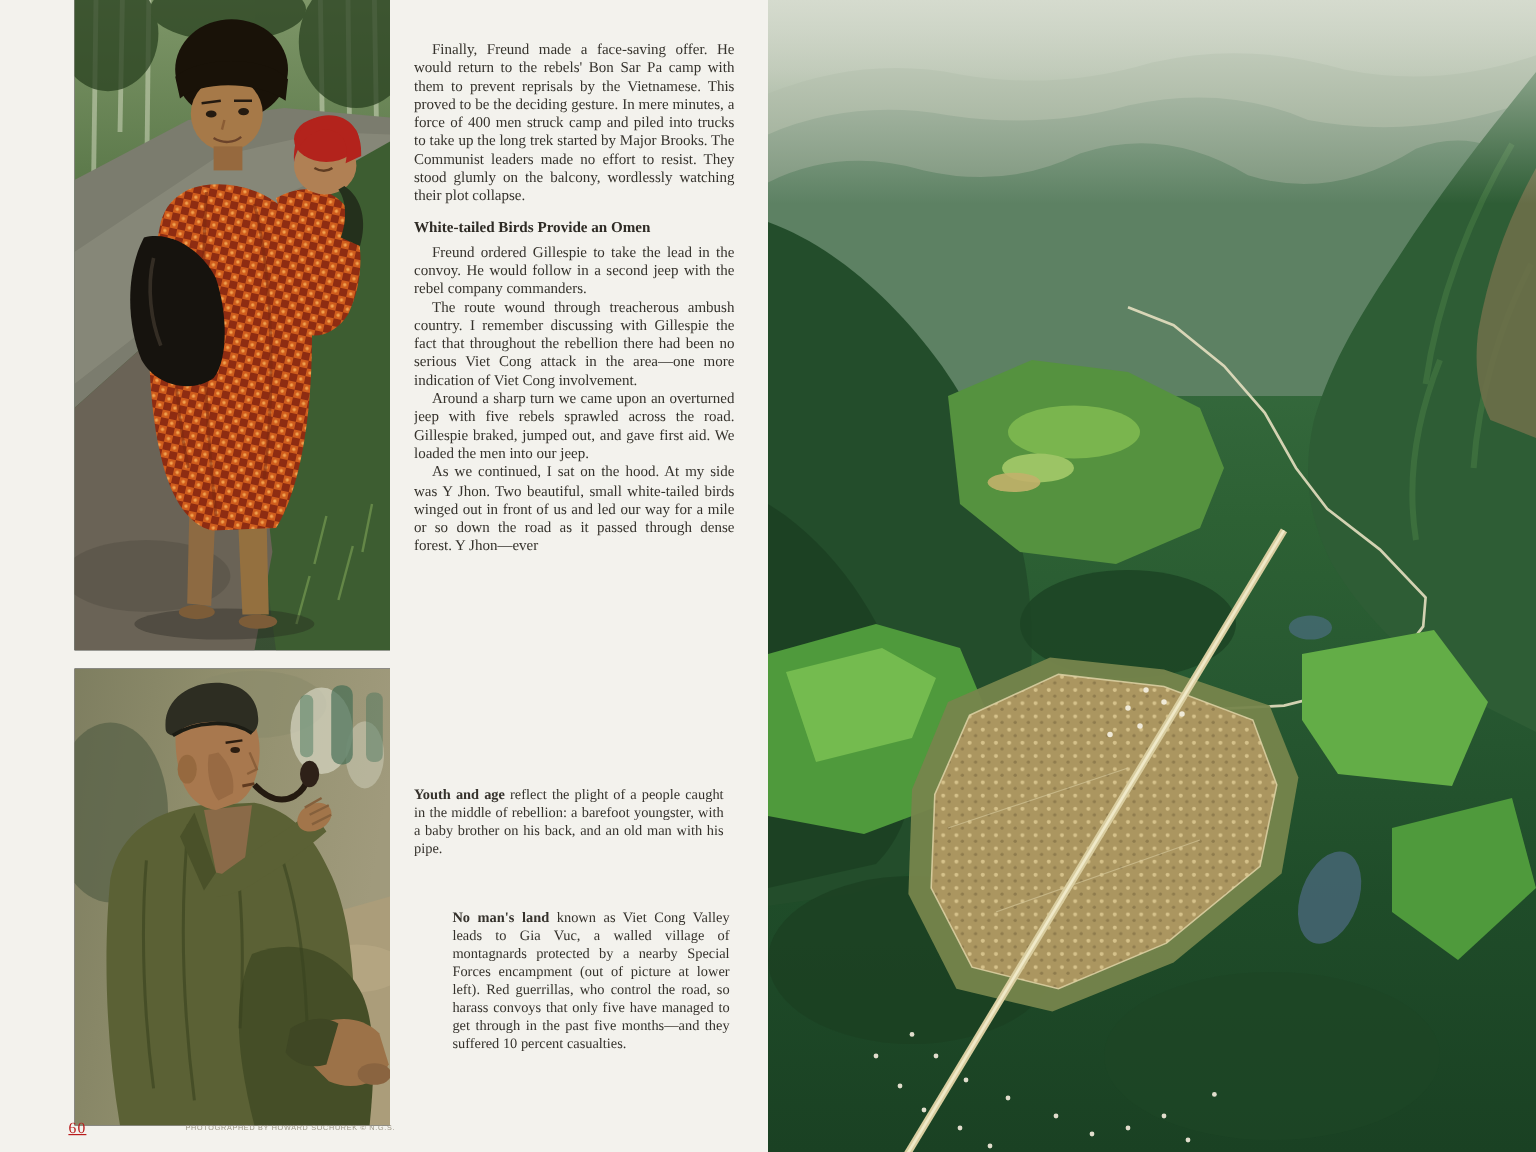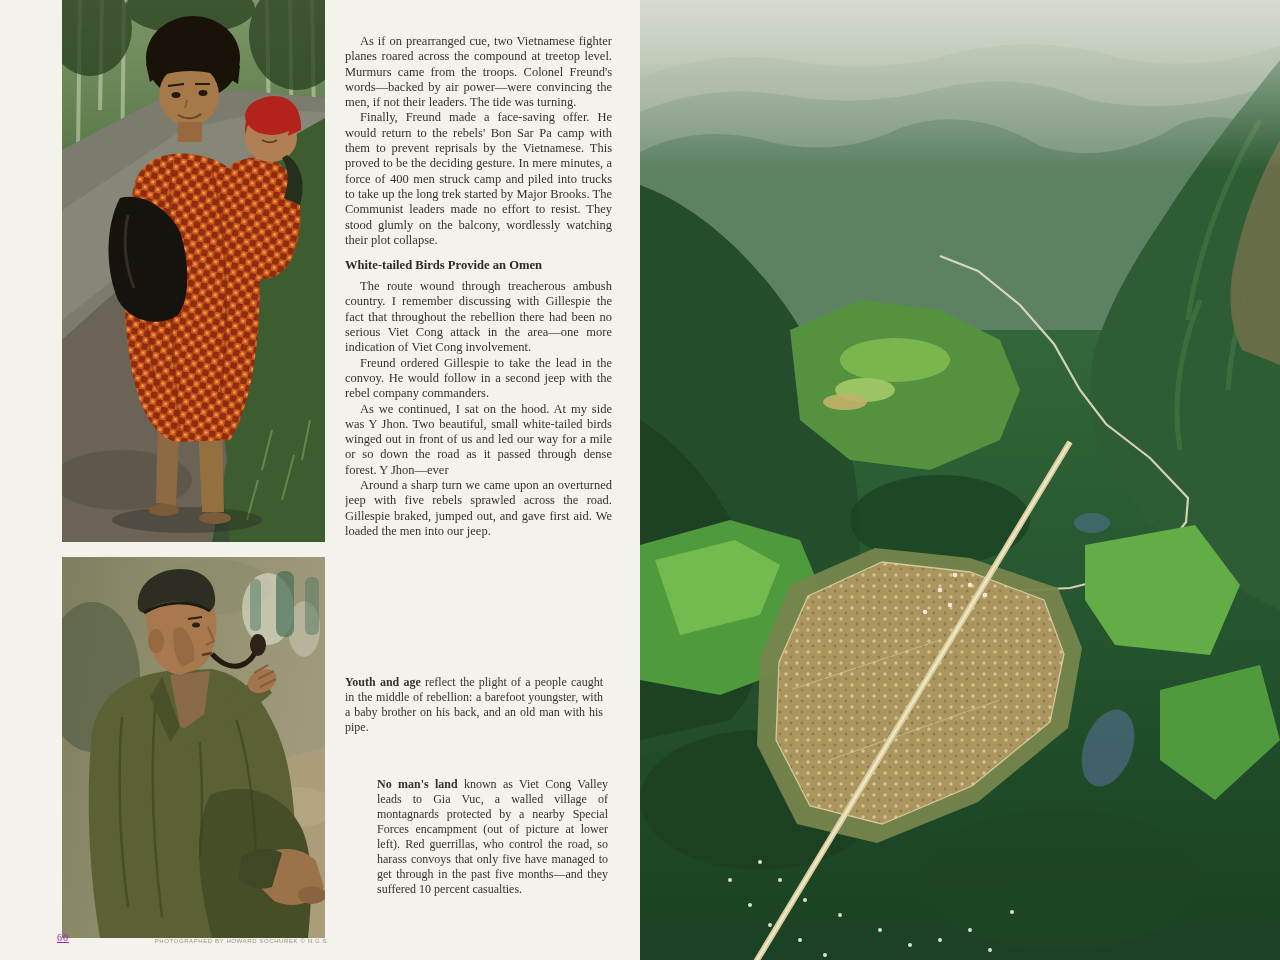--- a/index.html
+++ b/index.html
@@ -31,31 +31,31 @@
     color:#35322c;
   }
   .text-col h3{
     margin:10px 0 7px 0;
     font-size:12.6px;line-height:14px;
     text-align:left;font-weight:bold;color:#2e2b25;
   }
   .caption{
     position:absolute;
     font-size:12px;line-height:15px;
-    text-align:justify;color:#35322c;margin-top:20px;
+    text-align:justify;color:#35322c;
   }
   .caption p{margin:0;}
   .caption .lead{font-weight:bold;}
   .caption-1{left:345px;top:655px;width:258px;}
   .caption-2{left:377px;top:757px;width:231px;}
   .caption-2 .cap-p2{text-indent:13px;}
 
   .page-number{
     position:absolute;left:57px;top:932px;
-    font-size:10px;color:#a21caf;letter-spacing:1px;text-decoration:underline;
+    font-size:13px;color:#b91c1c;letter-spacing:1px;text-decoration:underline;
   }
   .credit{
     position:absolute;left:152px;top:938px;width:180px;
     font-family:"Liberation Sans", sans-serif;
     font-size:6px;letter-spacing:0.6px;
     color:#9a9484;text-align:center;white-space:nowrap;
     text-transform:uppercase;
   }
 </style>
 </head>
@@ -179,27 +179,26 @@
       <path d="M146,70 L152,84 L144,88" stroke="#8a5f3a" stroke-width="2" fill="none"></path>
       <path d="M140,98 L150,96" stroke="#5f3a20" stroke-width="2.5"></path>
       <ellipse cx="200" cy="124" rx="15" ry="11" fill="#a2754a" transform="rotate(-28 200 124)"></ellipse>
       <path d="M192,116 L206,108 M196,122 L212,114 M198,130 L214,122" stroke="#85603c" stroke-width="2"></path>
       <path d="M150,97 C162,110 174,112 184,106 C190,102 193,97 194,92" stroke="#241a10" stroke-width="5" fill="none"></path>
       <ellipse cx="196" cy="88" rx="8" ry="11" fill="#2e2118"></ellipse>
     </svg>
   </figure>
 
   <div class="text-col">
-    <p>As if on prearranged cue, two Vietnamese fighter planes roared across the compound at treetop level. Murmurs came from the troops. Colonel Freund's words—backed by air power—were convincing the men, if not their leaders. The tide was turning.</p>
     <p>Finally, Freund made a face-saving offer. He would return to the rebels' Bon Sar Pa camp with them to prevent reprisals by the Vietnamese. This proved to be the deciding gesture. In mere minutes, a force of 400 men struck camp and piled into trucks to take up the long trek started by Major Brooks. The Communist leaders made no effort to resist. They stood glumly on the balcony, wordlessly watching their plot collapse.</p>
     <h3>White-tailed Birds Provide an Omen</h3>
+    <p>Freund ordered Gillespie to take the lead in the convoy. He would follow in a second jeep with the rebel company commanders.</p>
     <p>The route wound through treacherous ambush country. I remember discussing with Gillespie the fact that throughout the rebellion there had been no serious Viet Cong attack in the area—one more indication of Viet Cong involvement.</p>
-    <p>Freund ordered Gillespie to take the lead in the convoy. He would follow in a second jeep with the rebel company commanders.</p>
+    <p>Around a sharp turn we came upon an overturned jeep with five rebels sprawled across the road. Gillespie braked, jumped out, and gave first aid. We loaded the men into our jeep.</p>
     <p>As we continued, I sat on the hood. At my side was Y Jhon. Two beautiful, small white-tailed birds winged out in front of us and led our way for a mile or so down the road as it passed through dense forest. Y Jhon—ever</p>
-    <p>Around a sharp turn we came upon an overturned jeep with five rebels sprawled across the road. Gillespie braked, jumped out, and gave first aid. We loaded the men into our jeep.</p>
   </div>
 
   <div class="caption caption-1">
     <p>
       <span class="lead">Youth and age</span><span> reflect the plight of a people caught in the middle of rebellion: a barefoot youngster, with a baby brother on his back, and an old man with his pipe.</span>
     </p>
   </div>
 
   <div class="caption caption-2">
     <p class="cap-p1">

